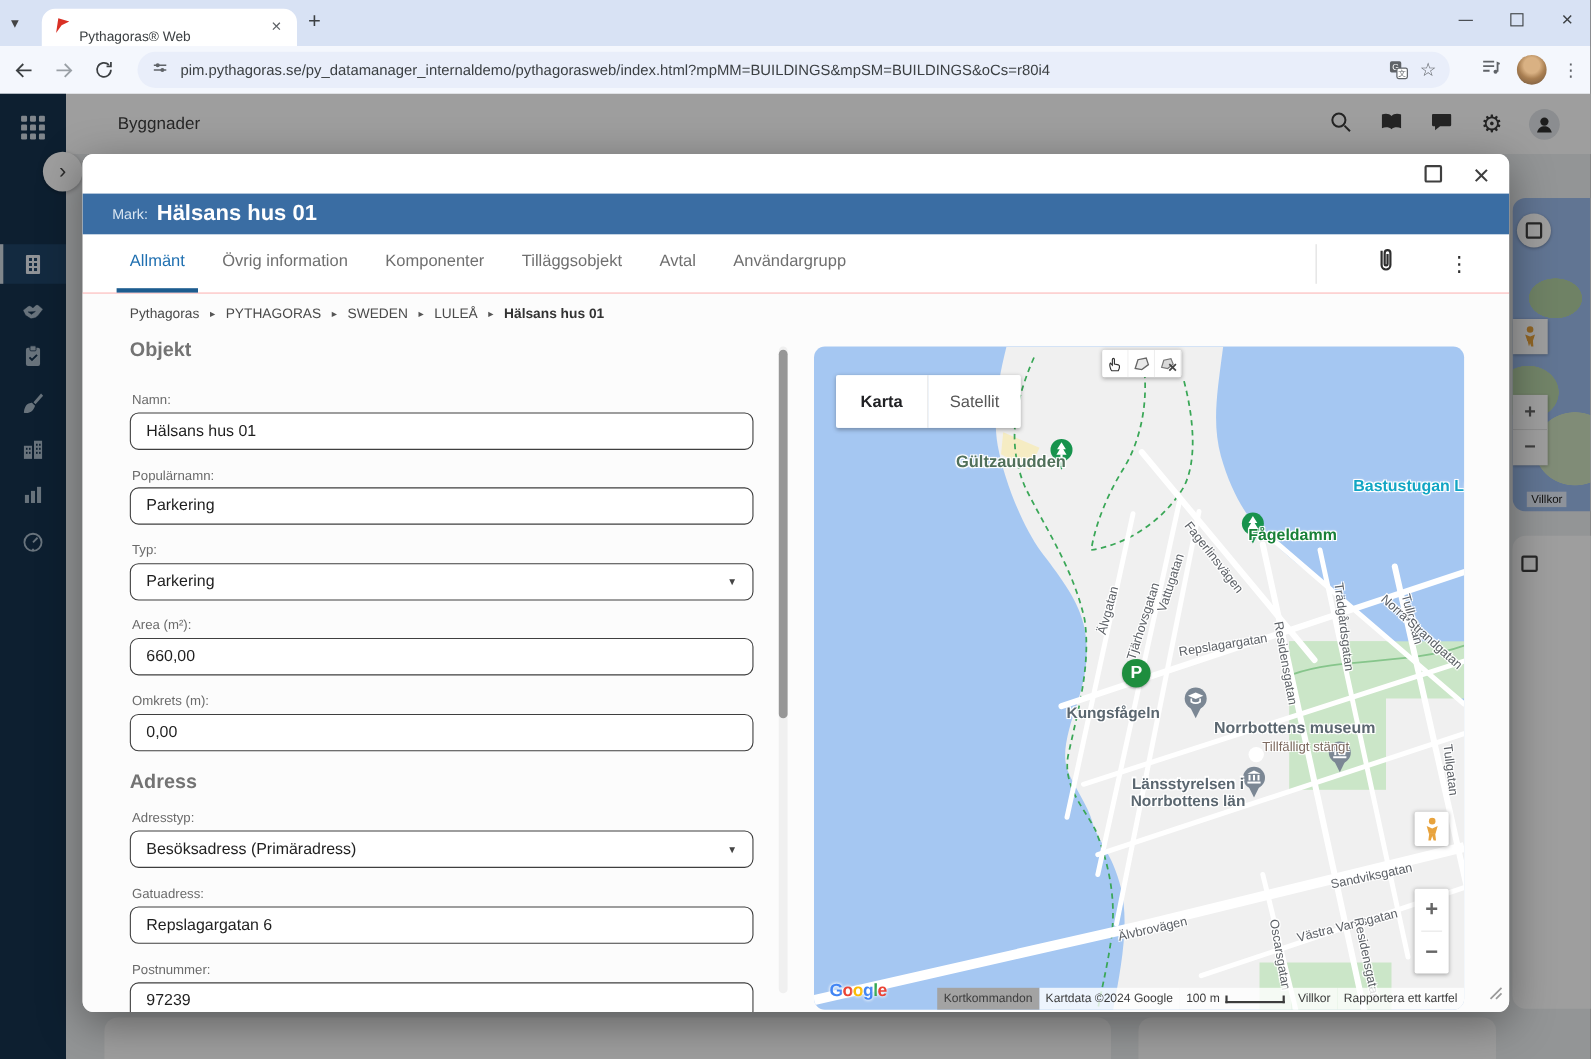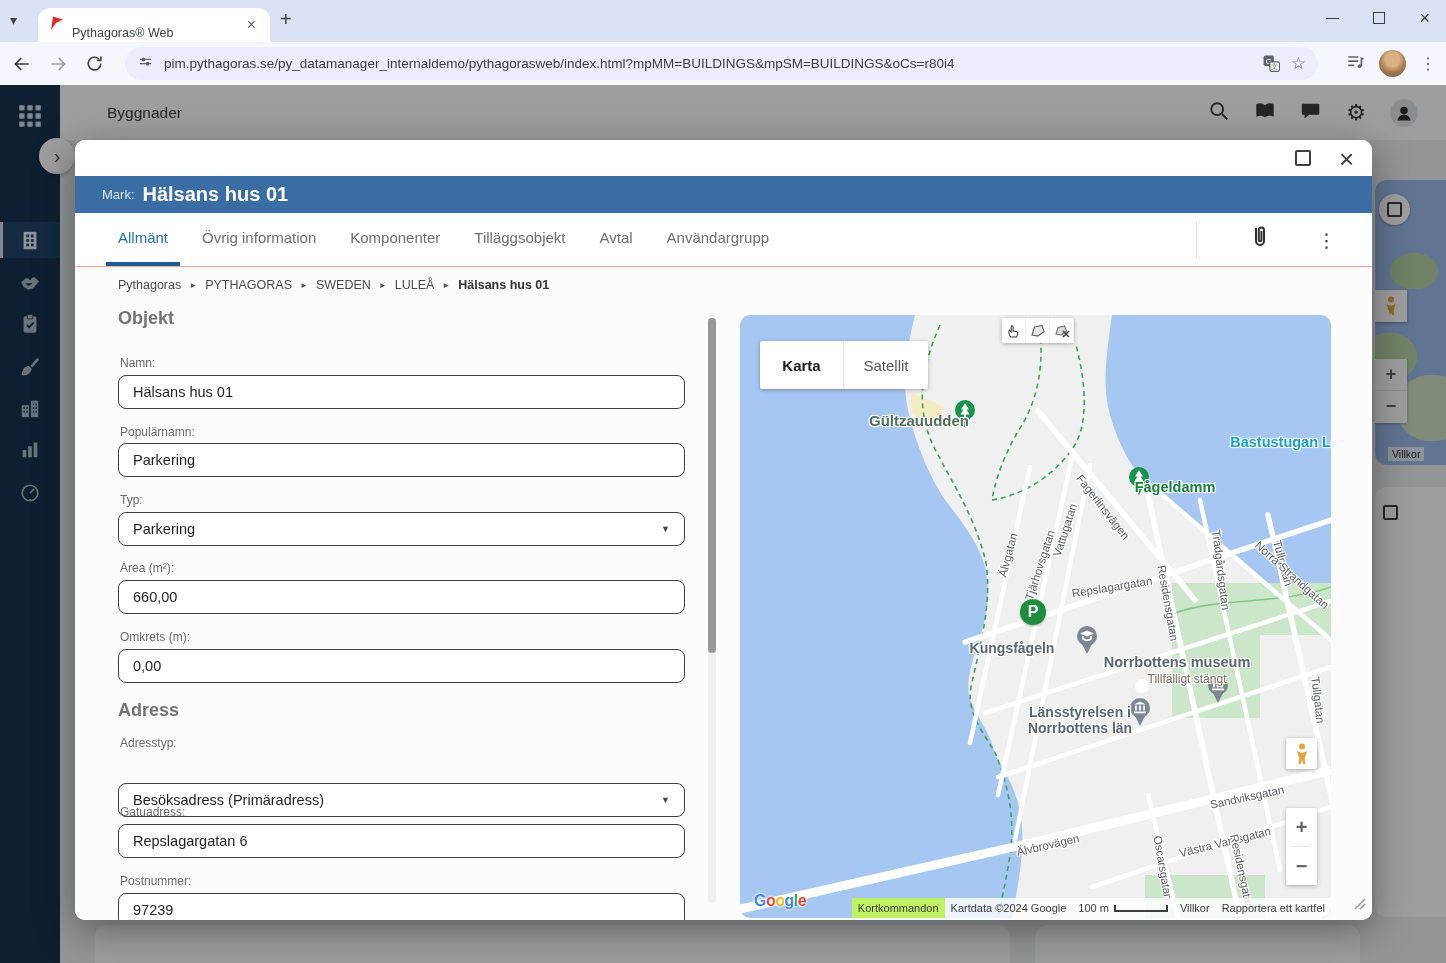--- a/index.html
+++ b/index.html
@@ -310,21 +310,21 @@
 
       <div class="flabel" style="top:294px;">Area (m²):</div>
       <input class="finput" style="top: 313px;" value="660,00">
 
       <div class="flabel" style="top:363px;">Omkrets (m):</div>
       <input class="finput" style="top: 382px;" value="0,00">
 
       <div class="sechead" style="top:433px;">Adress</div>
 
       <div class="flabel" style="top:469px;">Adresstyp:</div>
-      <div class="fselect" style="top:516px;">
+      <div class="fselect" style="top:488px;">
         <span>Besöksadress (Primäradress)</span>
           <span class="dd">▼</span>
       </div>
 
       <div class="flabel" style="top:538px;">Gatuadress:</div>
       <input class="finput" style="top: 557px;" value="Repslagargatan 6">
 
       <div class="flabel" style="top:607px;">Postnummer:</div>
       <input class="finput" style="top: 626px;" value="97239">
     </div>
@@ -476,21 +476,21 @@
       <div class="zoomctl">
         <div class="zbtn">+</div>
         <div class="zdiv"></div>
         <div class="zbtn">−</div>
       </div>
 
       <div class="glogo">
         <span style="color:#4285F4">G</span><span style="color:#EA4335">o</span><span style="color:#FBBC05">o</span><span style="color:#4285F4">g</span><span style="color:#34A853">l</span><span style="color:#EA4335">e</span>
       </div>
       <div class="attrib">
-        <span class="chip" style="background:#bef264;">Kortkommandon</span>
+        <span class="chip" style="background:#a3a3a3;">Kortkommandon</span>
         <span class="chip">Kartdata ©2024 Google</span>
         <span class="chip">
             <span>100 m</span>
             <span class="scalebar"></span>
           </span>
         <span class="chip">Villkor</span>
         <span class="chip">Rapportera ett kartfel</span>
       </div>
     </div>
 

